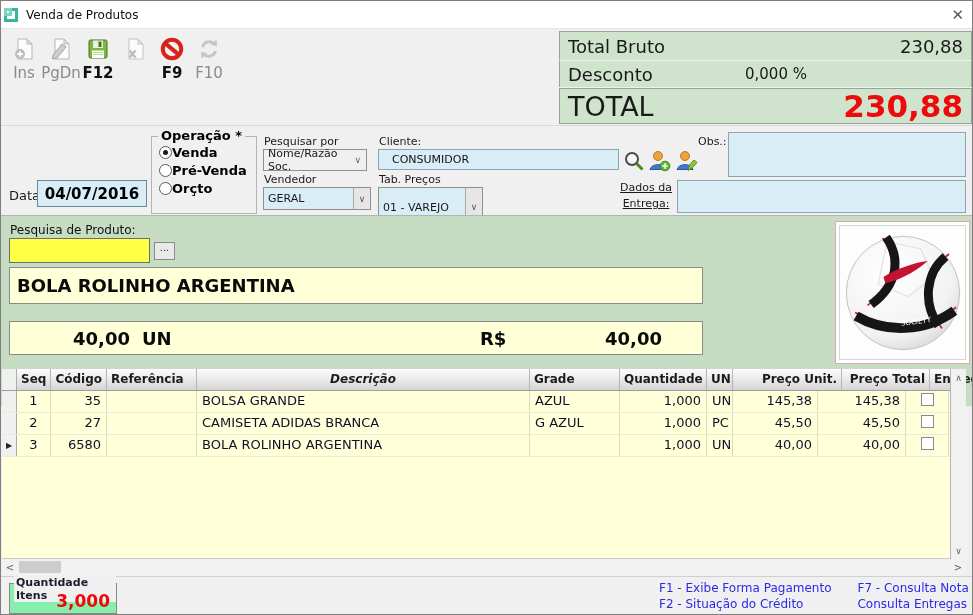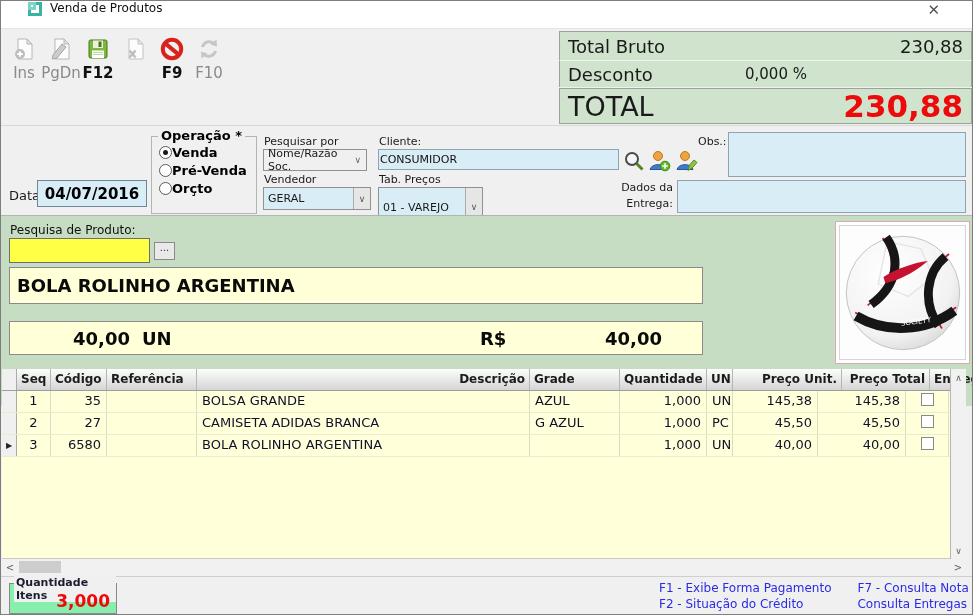--- a/index.html
+++ b/index.html
@@ -3,21 +3,21 @@
 <meta charset="utf-8">
 <style>
   * { box-sizing: border-box; margin: 0; padding: 0; }
   html,body { width: 973px; height: 615px; }
   body { font-family: "DejaVu Sans", "Liberation Sans", sans-serif; font-size: 12px; color:#1a1a1a; }
   .window { position: relative; width: 973px; height: 615px; background:#f0f0f0;
             border:1px solid #7e7e7e; overflow:hidden; }
 
   
   .titlebar { position:absolute; left:0; top:0; right:0; height:28px; background:#ffffff;
-              display:flex; padding:0 26px; border-bottom:1px solid #e4e4e4; }
+              display:flex; align-items:center; padding:0 2px; border-bottom:1px solid #e4e4e4; }
   .title-text { margin-left:7px; font-size:12px; color:#111; }
   .close-btn { margin-left:auto; font-size:15px; color:#555; padding:0 6px; cursor:default; }
 
   
   .toolbar { position:absolute; left:8px; top:36px; display:flex; gap:7px; }
   .tool { display:flex; flex-direction:column; align-items:center; width:30px; }
   .tool .tlabel { margin-top:3px; font-size:15px; color:#8a8a8a; }
   .tool .tlabel.strong { color:#111; font-weight:bold; }
 
   
@@ -29,21 +29,21 @@
   .trow.r3 { height:36px; font-size:27px; border:1px solid #97a497; margin-top:1px; }
   .trow .val { margin-left:auto; }
   .desc-val { position:absolute; left:185px; font-size:15px; }
   .total-big { margin-left:auto; font-size:31px; font-weight:bold; color:#ee0a0a; }
 
   
   .form-area { position:absolute; left:0; top:124px; width:973px; height:90px; background:#f0f0f0;
                border-top:1px solid #d9d9d9; }
   .flabel { position:absolute; font-size:11px; color:#1a1a1a; white-space:nowrap; }
   .tb-input { position:absolute; background:#d9edf7; border:1px solid #8fa4b2; font-size:11px;
-              padding:2px 1px; font-family:inherit; color:#111; }
+              padding:2px 13px; font-family:inherit; color:#111; }
   .combo { position:absolute; border:1px solid #919191; font-size:11px; display:flex; align-items:center;
            padding-left:4px; background:#f0f0f0; }
   .combo .chev { margin-left:auto; color:#666; font-size:9px; padding:0 5px; }
   .combo.blue { background:#d9edf7; padding-left:0; }
   .combo.blue .field { flex:1; padding:3px 4px; }
   .combo.blue .btn { width:17px; align-self:stretch; background:#e6e6e6; border-left:1px solid #aaa;
                      display:flex; align-items:center; justify-content:center; color:#555; font-size:9px; }
   .date-input { position:absolute; left:36px; top:54px; width:110px; height:27px; background:#d9edf7;
                 border:1px solid #6e8796; font-weight:bold; font-size:15px; display:flex;
                 align-items:center; justify-content:center; color:#000; }
@@ -254,21 +254,21 @@
 
     <span class="flabel" style="left:378px; top:47px;">Tab. Preços</span>
     <div class="combo blue" style="left:377px; top:61px; width:105px; height:40px;">
       <span class="field">01 - VAREJO</span>
       <span class="btn">∨</span>
     </div>
 
     <span class="flabel" style="left:697px; top:9px;">Obs.:</span>
     <textarea class="tb-input" style="left: 727px; top: 6px; width: 238px; height: 45px; resize: none;"></textarea>
 
-    <span class="flabel" style="left:618px; top:54px; width:54px; text-align:right; white-space:normal; line-height:16px;">Dados da Entrega:</span>
+    <span class="flabel" style="left:618px; top:54px; width:54px; text-align:center; white-space:normal; line-height:16px;text-decoration:underline;">Dados da Entrega:</span>
     <textarea class="tb-input" style="left: 676px; top: 54px; width: 289px; height: 33px; resize: none;"></textarea>
   </div>
 
   <div class="product-panel">
     <span class="pp-label">Pesquisa de Produto:</span>
     <input class="search-input" value="" style="">
     <div class="browse-btn">...</div>
 
     <svg class="redx" width="24" height="28" viewBox="0 0 22 26">
       <path d="M2 1h13l6 6v18H2z" fill="#ffffff" stroke="#a8a8a8"></path>
@@ -307,23 +307,23 @@
           <text x="68" y="107" font-size="8" fill="#ffffff" font-family="DejaVu Sans, sans-serif" transform="rotate(-7 68 107)">SOCIETY</text>
         </svg>
       </div>
     </div>
   </div>
 
   <div class="grid">
     <div class="grid-header" id="grid-header">
         <div class="hcell selcell"></div>
         <div class="hcell" style="width: 34px; flex: 0 0 34px; text-align: center;">Seq</div>
-        <div class="hcell" style="width: 56px; flex: 0 0 56px; text-align: left;">Código</div>
+        <div class="hcell" style="width: 56px; flex: 0 0 56px; text-align: right;">Código</div>
         <div class="hcell" style="width: 90px; flex: 0 0 90px; text-align: left;">Referência</div>
-        <div class="hcell" style="width: 333px; flex: 0 0 333px; text-align: right;">Descrição</div>
+        <div class="hcell" style="width: 333px; flex: 0 0 333px; text-align: center; font-style: italic;">Descrição</div>
         <div class="hcell" style="width: 90px; flex: 0 0 90px; text-align: left;">Grade</div>
         <div class="hcell" style="width: 87px; flex: 0 0 87px; text-align: right;">Quantidade</div>
         <div class="hcell" style="width: 26px; flex: 0 0 26px; text-align: center;">UN</div>
         <div class="hcell" style="width: 85px; flex: 0 0 85px; text-align: right; margin-left: 24px;">Preço Unit.</div>
         <div class="hcell" style="width: 88px; flex: 0 0 88px; text-align: right;">Preço Total</div>
         <div class="hcell" style="width: 43px; flex: 0 0 43px; text-align: center;">Entrega</div>
       </div>
     <div id="grid-body">
         <div class="grid-row">
           <div class="cell selcell"></div>

